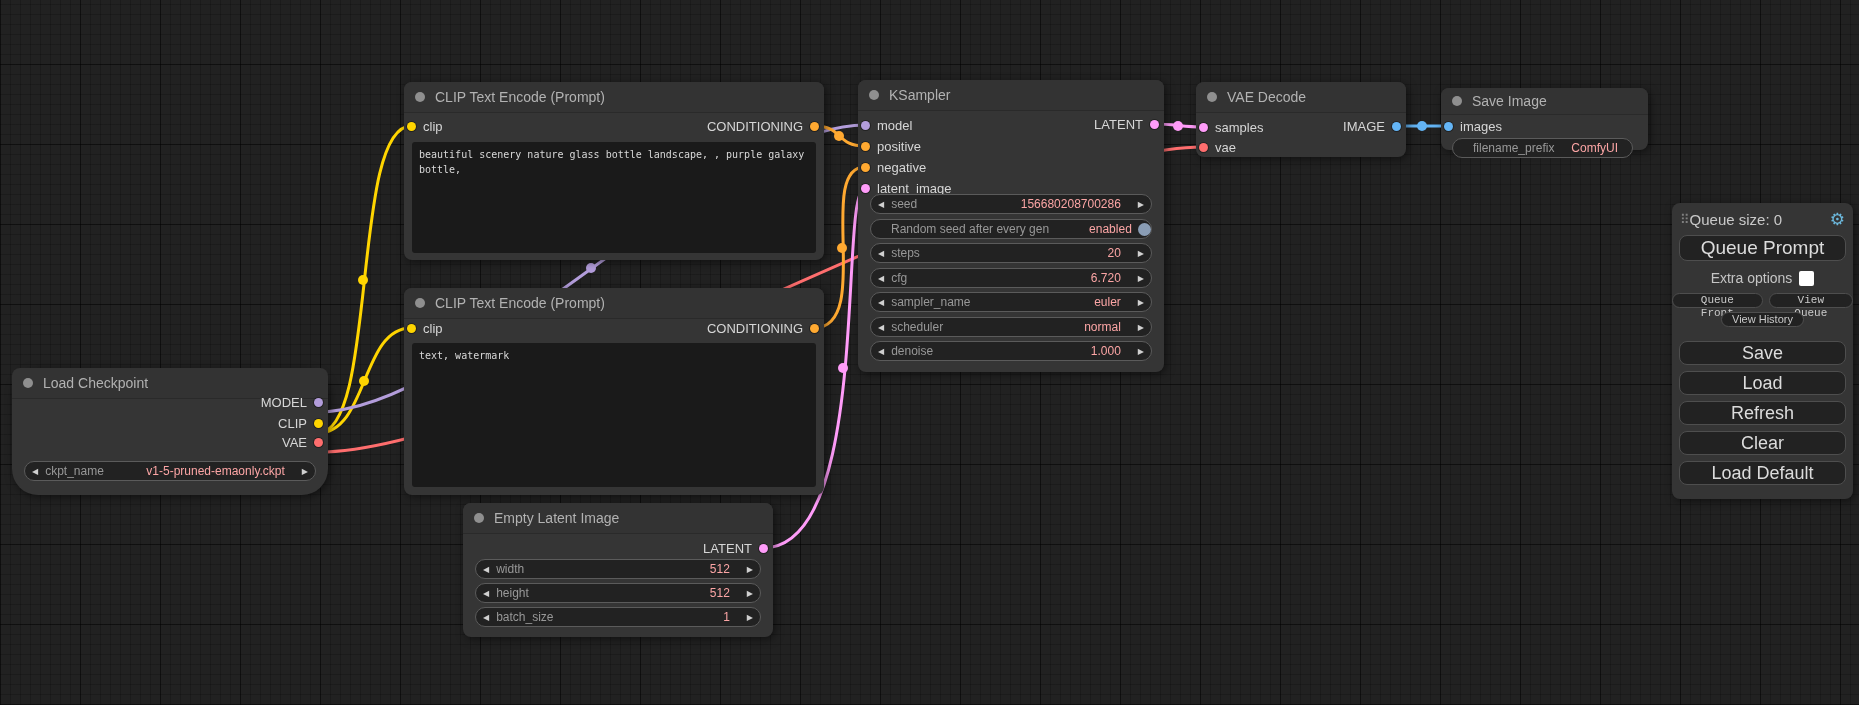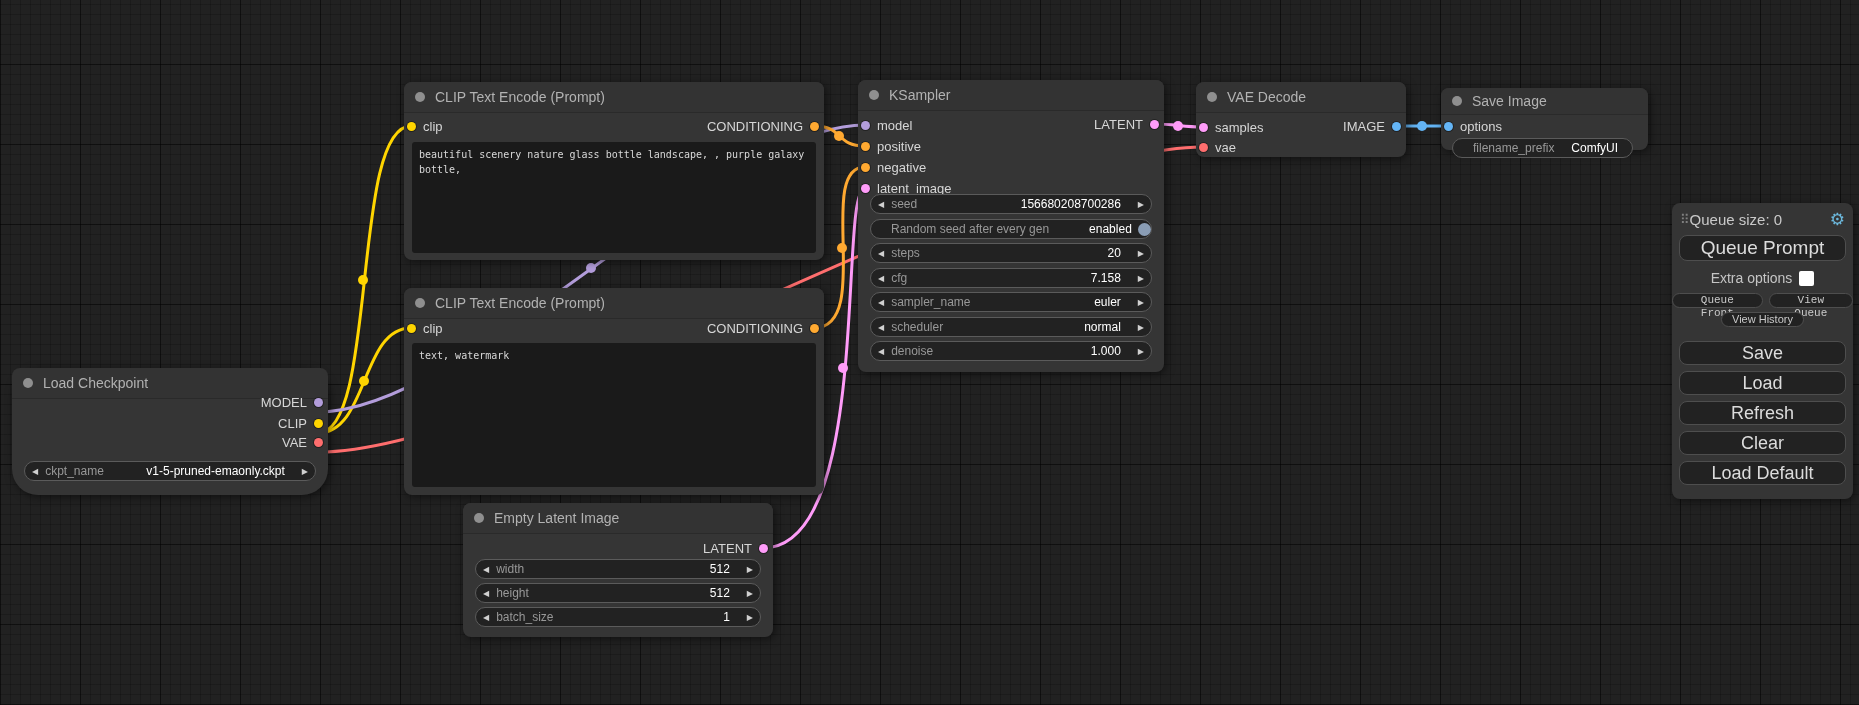--- a/index.html
+++ b/index.html
@@ -30,21 +30,21 @@
   .port{width:9px;height:9px;border-radius:50%;flex:0 0 auto;box-shadow:0 0 0 1px rgba(0,0,0,0.35);}
   .slot.in .port{margin-right:7px;}
   .slot.out .port{margin-left:7px;}
   .widget{
     position:absolute;height:20px;background:#222222;border:1px solid #5b5b5b;
     border-radius:11px;display:flex;align-items:center;font-size:12px;
     box-sizing:border-box;white-space:nowrap;
   }
   .warrow{color:#d0d0d0;font-size:8px;padding:0 7px;cursor:pointer;}
   .wlabel{color:#989898;}
-  .wvalue{color:#ffffff;margin-left:auto;margin-right:10px;}
+  .wvalue{color:#fca5a5;margin-left:auto;margin-right:10px;}
   .widget.no-arrows .wlabel{margin-left:20px;}
   .widget.no-arrows .wvalue{margin-right:14px;}
   .toggle-knob{width:13px;height:13px;border-radius:50%;background:#8a9db5;margin-right:3px;flex:0 0 auto;}
   .prompt-text{
     position:absolute;background:#1a1a1a;border-radius:3px;
     font-family:"DejaVu Sans Mono",monospace;font-size:10px;line-height:15px;
     color:#d8d8d8;padding:5px 7px;box-sizing:border-box;white-space:pre-wrap;word-break:break-word;
   }
   
   #menu{
@@ -193,21 +193,21 @@
   </div>
   <div class="widget" style="left:12px;top:163px;width:282px;">
     <span class="warrow">◀</span>
     <span class="wlabel">steps</span>
     <span class="wvalue">20</span>
     <span class="warrow">▶</span>
   </div>
   <div class="widget" style="left:12px;top:188px;width:282px;">
     <span class="warrow">◀</span>
     <span class="wlabel">cfg</span>
-    <span class="wvalue">7.158</span>
+    <span class="wvalue">6.720</span>
     <span class="warrow">▶</span>
   </div>
   <div class="widget" style="left:12px;top:212px;width:282px;">
     <span class="warrow">◀</span>
     <span class="wlabel">sampler_name</span>
     <span class="wvalue">euler</span>
     <span class="warrow">▶</span>
   </div>
   <div class="widget" style="left:12px;top:237px;width:282px;">
     <span class="warrow">◀</span>
@@ -242,21 +242,21 @@
   </div>
 </div>
 
 <div class="node" style="left:1441px;top:88px;width:207px;height:62px;">
   <div class="node-title" style="height:26px;">
     <span class="title-dot"></span>
     <span>Save Image</span>
   </div>
   <div class="slot in" style="top:28px;">
     <span class="port" style="background:#64B5F6;"></span>
-    <span>options</span>
+    <span>images</span>
   </div>
   <div class="widget no-arrows" style="left:11px;top:50px;width:181px;">
     <span class="wlabel">filename_prefix</span>
     <span class="wvalue">ComfyUI</span>
   </div>
 </div>
 
 <div class="node" style="left:463px;top:503px;width:310px;height:134px;">
   <div class="node-title">
     <span class="title-dot"></span>

